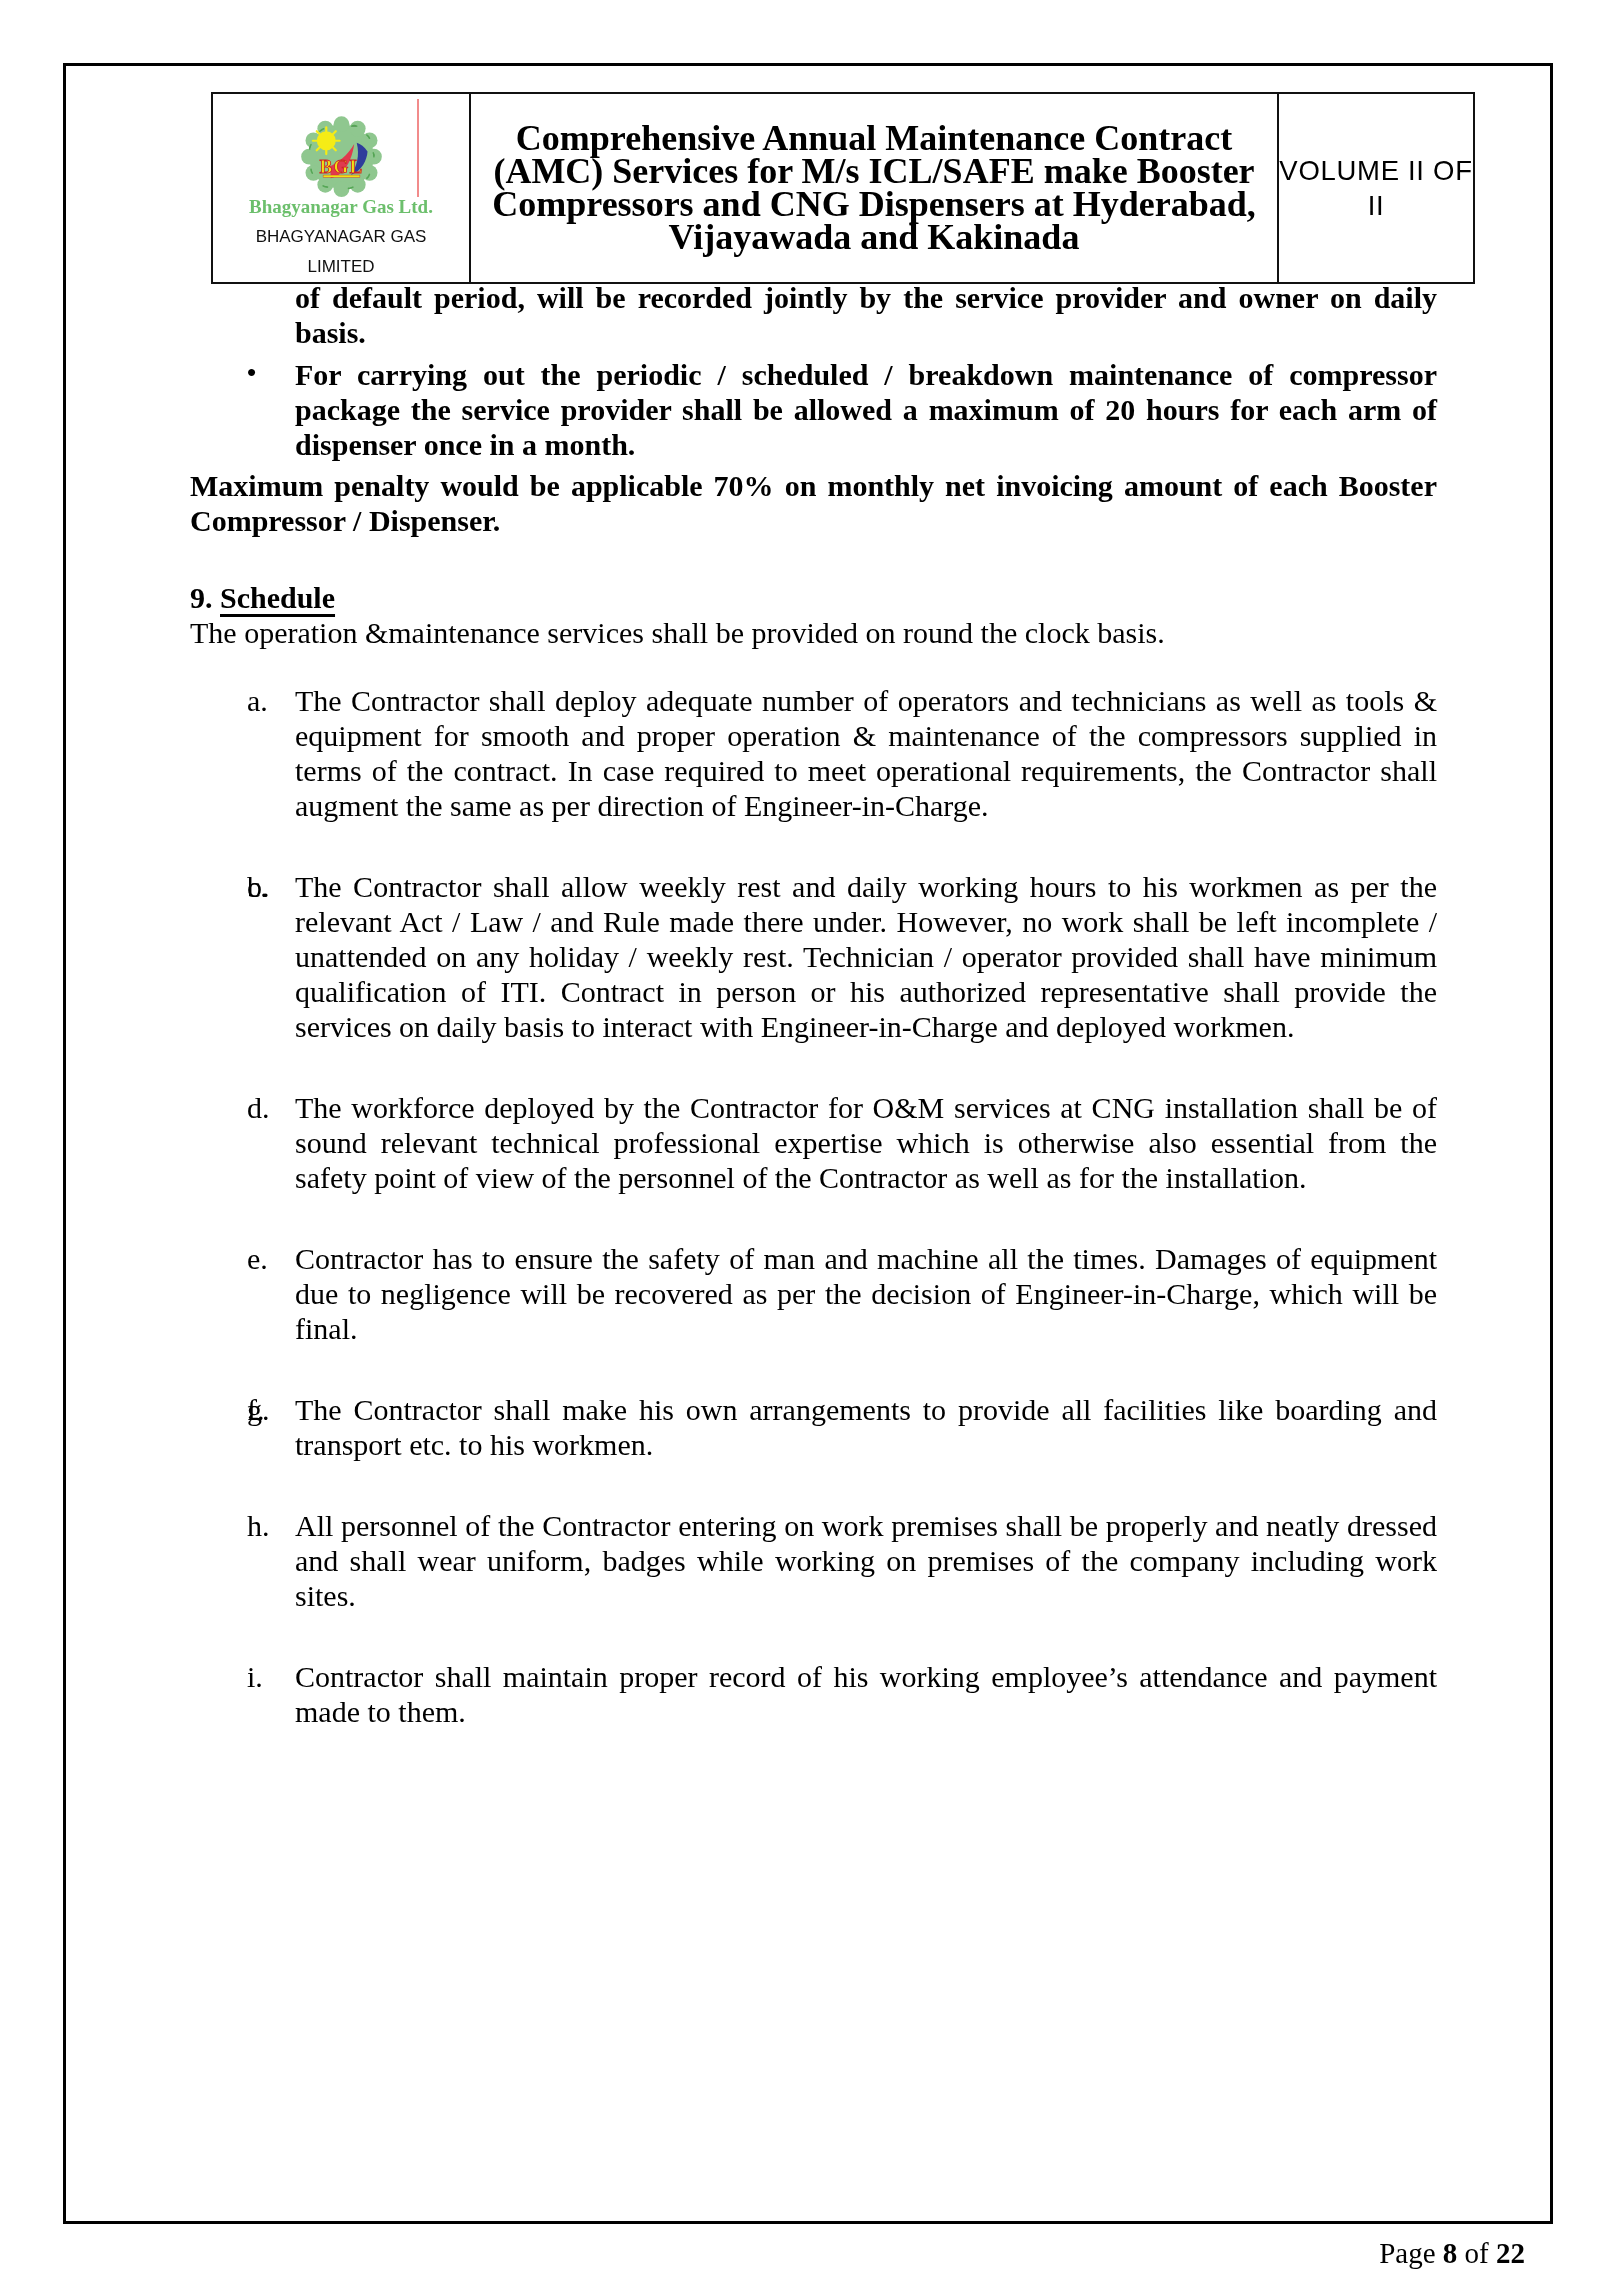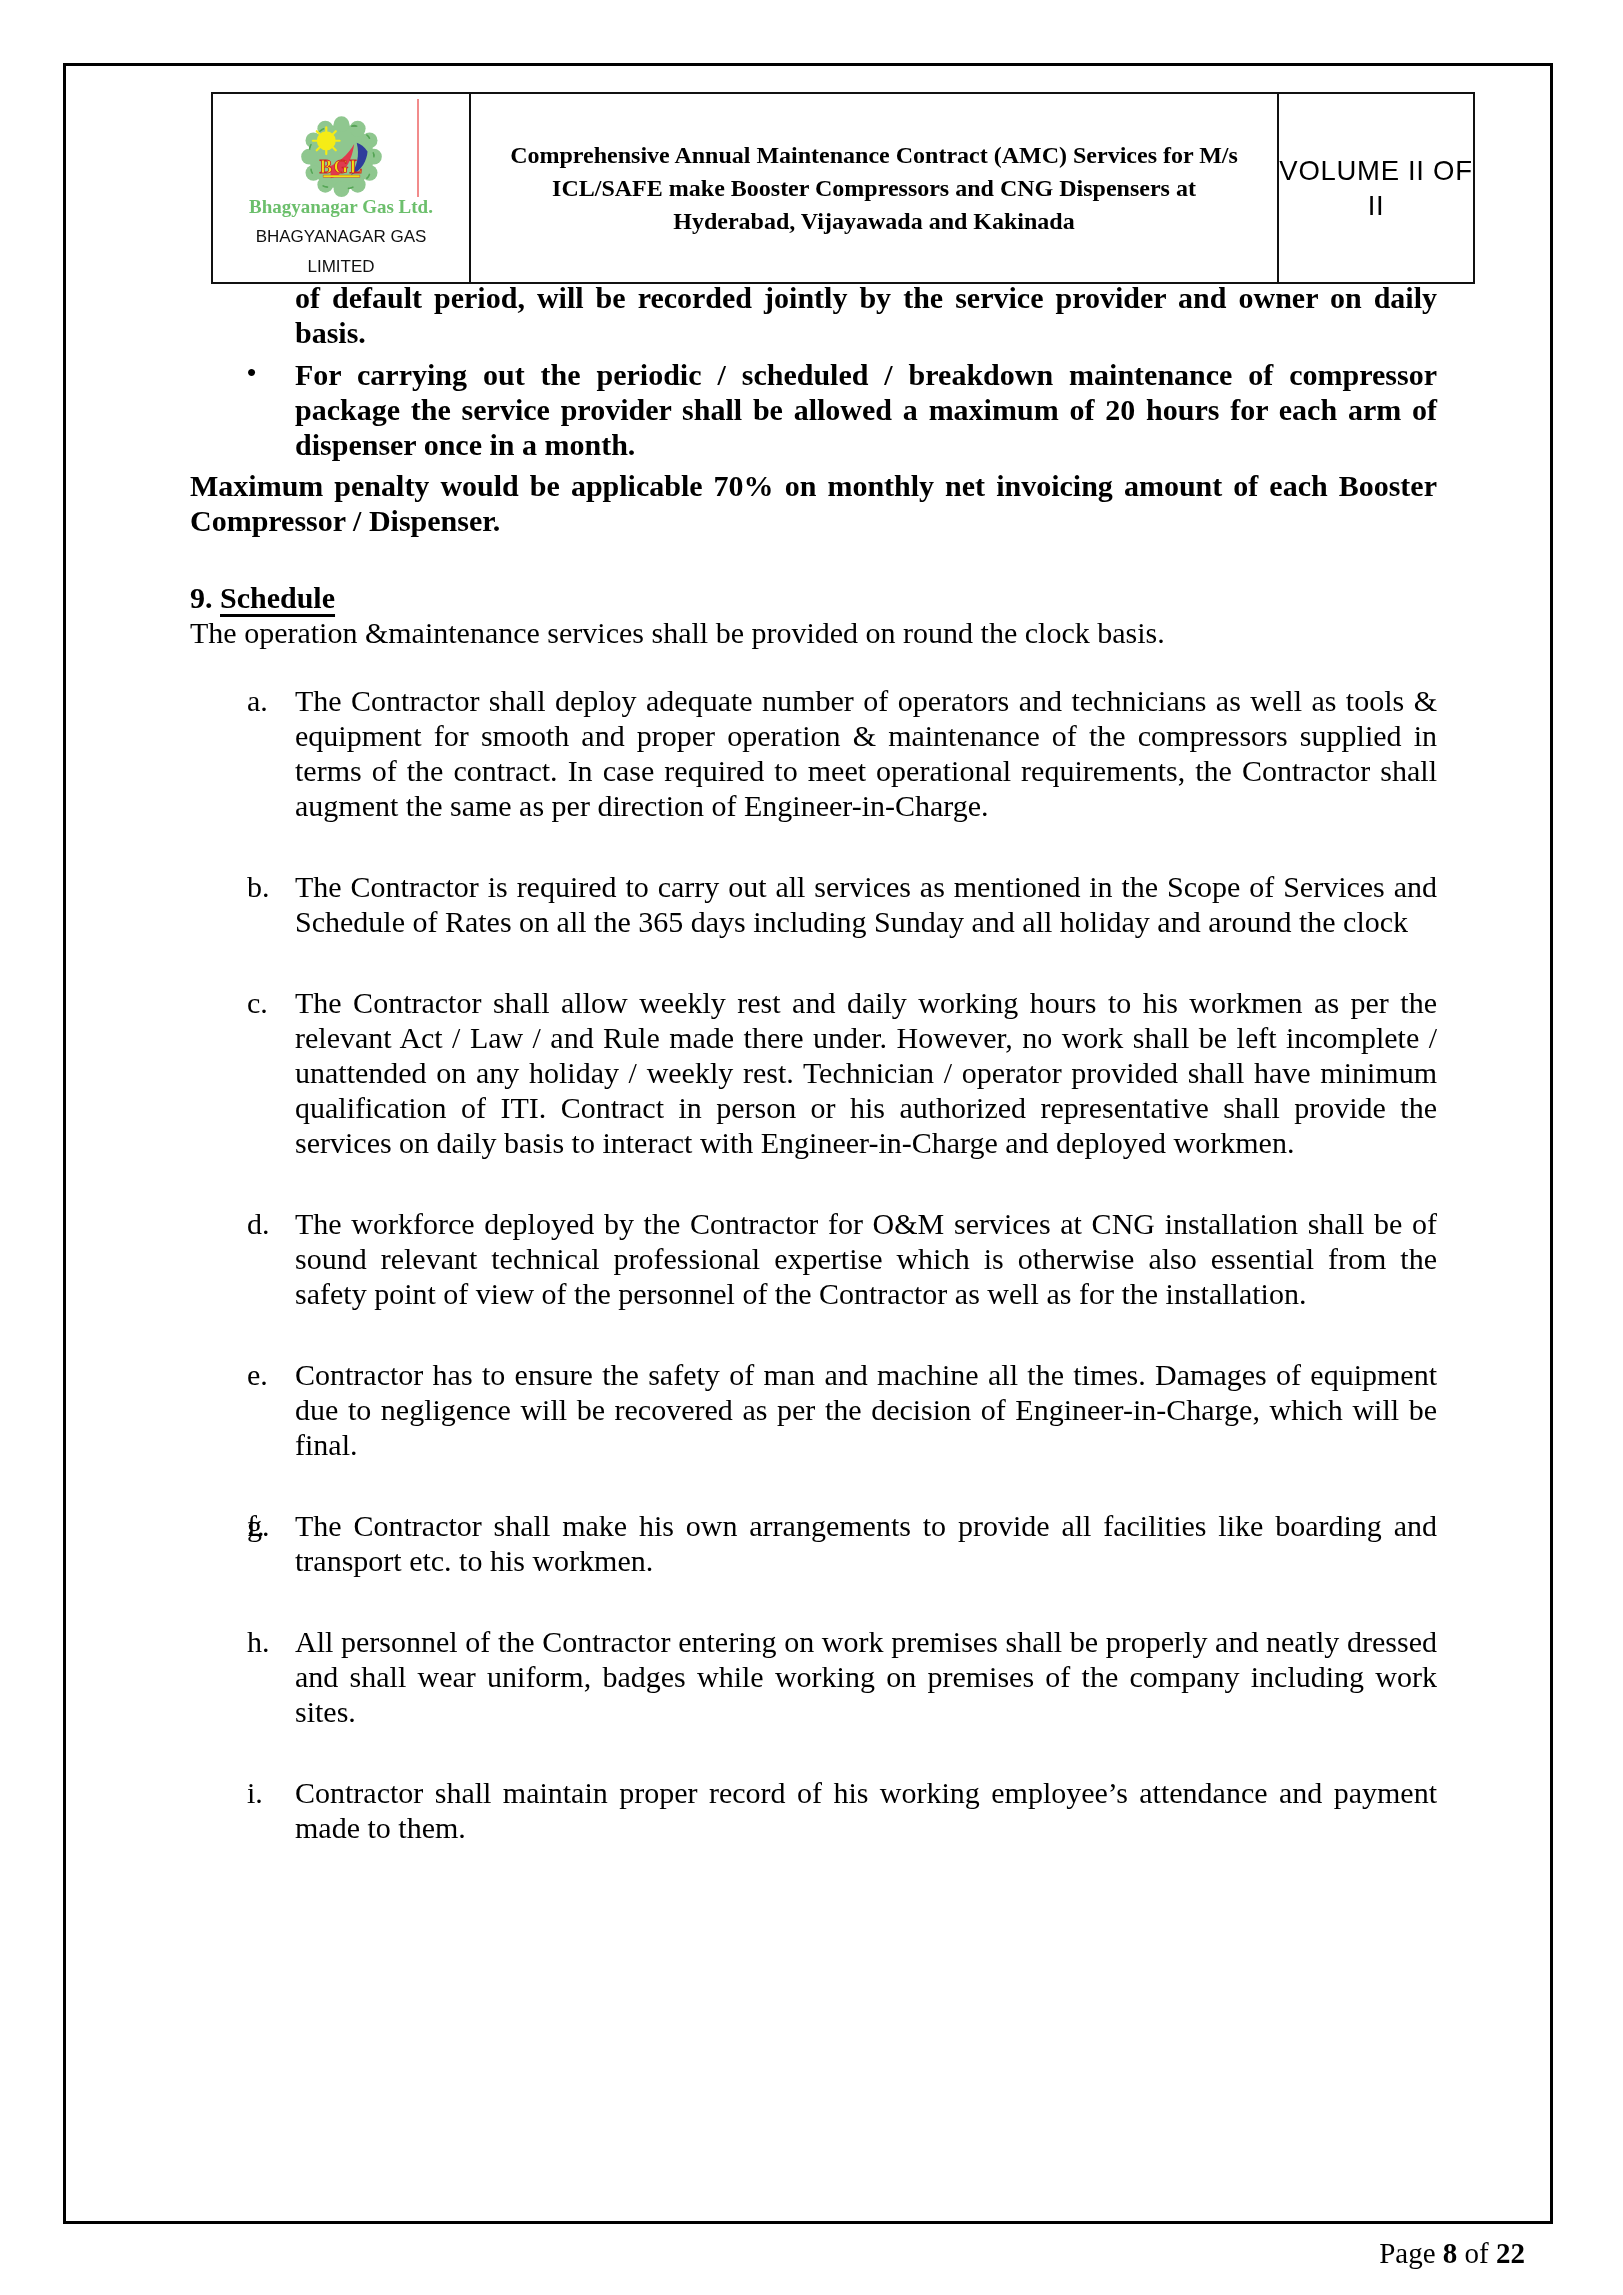--- a/index.html
+++ b/index.html
@@ -45,21 +45,21 @@
   .logo-caps{
     font-family:"Liberation Sans",sans-serif;
     font-size:17px;line-height:30px;margin-top:5.2px;
     text-align:center;color:#111;
   }
   .title-cell{
     flex:1;
     border-right:2.6px solid #111;
     display:flex;flex-direction:column;justify-content:center;
     text-align:center;
-    font-weight:bold;font-size:24px;line-height:33px;
+    font-weight:bold;font-size:36px;line-height:33px;
     padding:2.6px 18.3px;
   }
   .volume-cell{
     width:194px;
     display:flex;align-items:center;justify-content:center;
     text-align:center;
     font-family:"Liberation Sans",sans-serif;
     font-size:27.5px;line-height:35px;
     letter-spacing:0.7px;
   }
@@ -179,21 +179,20 @@
 
   <div style="text-align:left;">The operation &amp;maintenance services shall be provided on round the clock basis.</div>
 
   <div class="items">
     <div class="item">
       <span class="item-mark">a.</span>
       <span>The Contractor shall deploy adequate number of operators and technicians as well as tools &amp; equipment for smooth and proper operation &amp; maintenance of the compressors supplied in terms of the contract. In case required to meet operational requirements, the Contractor shall augment the same as per direction of Engineer-in-Charge.</span>
     </div>
     <div class="item">
       <span class="item-mark">b.</span>
-      <span>The Contractor is required to carry out all services as mentioned in the Scope of Services and Schedule of Rates on all the 365 days including Sunday and all holiday and around the clock</span>
     </div>
     <div class="item">
       <span class="item-mark">c.</span>
       <span>The Contractor shall allow weekly rest and daily working hours to his workmen as per the relevant Act / Law / and Rule made there under. However, no work shall be left incomplete / unattended on any holiday / weekly rest. Technician / operator provided shall have minimum qualification of ITI. Contract in person or his authorized representative shall provide the services on daily basis to interact with Engineer-in-Charge and deployed workmen.</span>
     </div>
     <div class="item">
       <span class="item-mark">d.</span>
       <span>The workforce deployed by the Contractor for O&amp;M services at CNG installation shall be of sound relevant technical professional expertise which is otherwise also essential from the safety point of view of the personnel of the Contractor as well as for the installation.</span>
     </div>
     <div class="item">

